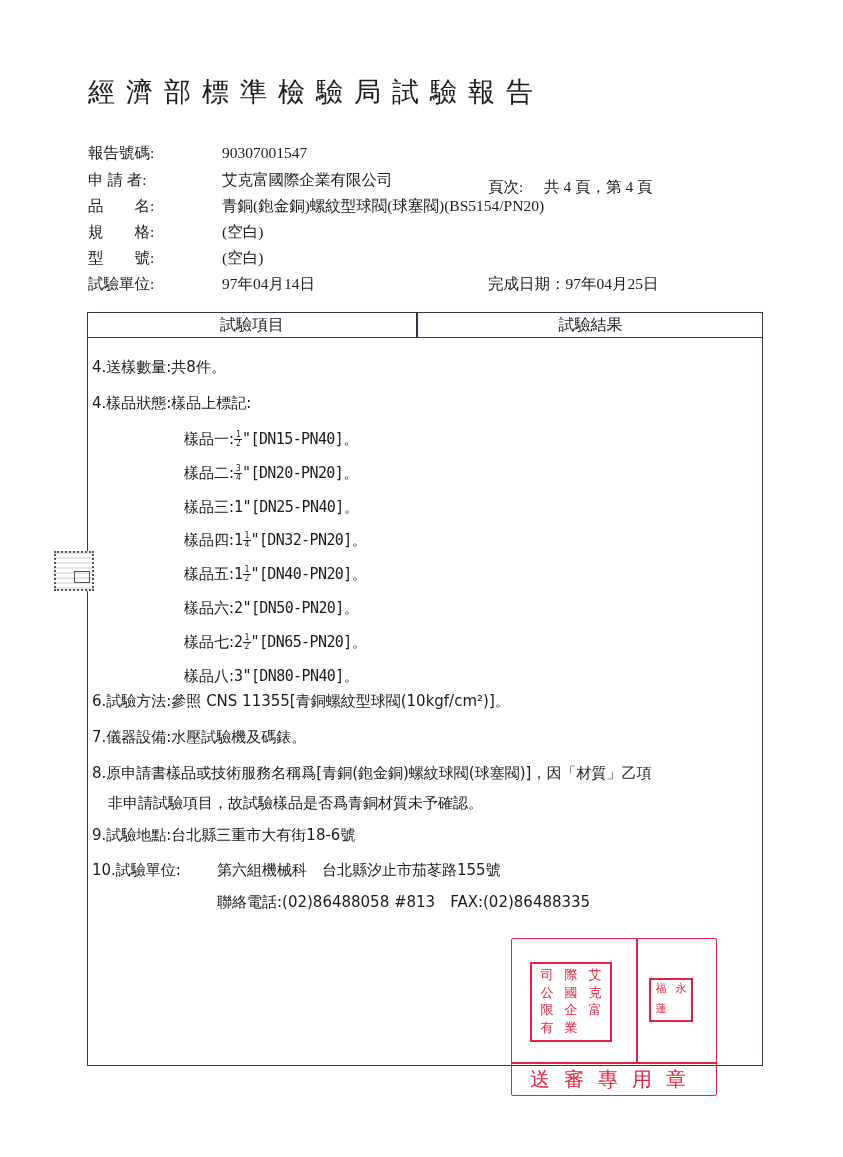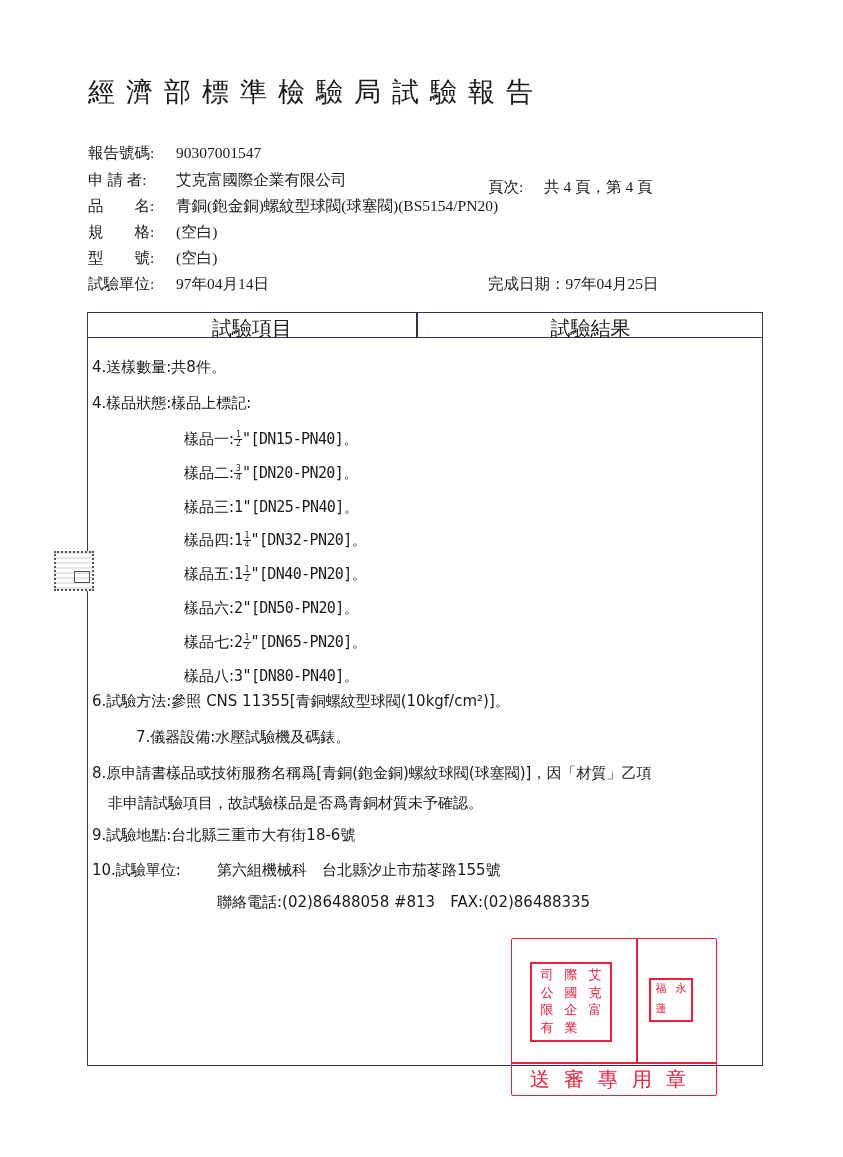--- a/index.html
+++ b/index.html
@@ -4,25 +4,25 @@
 <style>
   html, body { margin: 0; padding: 0; }
   body {
     width: 843px; height: 1157px; background: #ffffff; position: relative; overflow: hidden;
     font-family: "DejaVu Serif", "Liberation Serif", serif; color: #1a1a1a;
   }
   .abs { position: absolute; white-space: nowrap; }
   .title { left: 88px; top: 74px; font-size: 27px; letter-spacing: 11px; font-family: "DejaVu Sans", "Liberation Sans", sans-serif; font-weight: normal; }
   .meta { font-size: 15.5px; font-family: "Liberation Serif", "DejaVu Serif", serif; }
   .meta .lbl { display: inline-block; width: 88px; }
-  .meta .val { display: inline-block; }
+  .meta .val { display: inline-block; margin-left: 46px; }
   .frame { left: 87px; top: 312px; width: 676px; height: 754px; border: 1.5px solid #33334a; box-sizing: border-box; }
   .hdr { left: 87px; top: 312px; width: 676px; height: 26px; border-bottom: 1.5px solid #33334a; box-sizing: border-box; }
   .hdr-div { left: 416px; top: 312px; width: 1.5px; height: 26px; background: #33334a; }
-  .hdr-cell { top: 315px; font-size: 20px; font-family: "DejaVu Sans", "Liberation Sans", sans-serif; text-align: center; }
+  .hdr-cell { top: 315px; font-size: 16px; font-family: "DejaVu Sans", "Liberation Sans", sans-serif; text-align: center; }
   .line { font-size: 15px; font-family: "DejaVu Sans Mono", "Liberation Mono", monospace; letter-spacing: -0.6px; }
   .line .cjk { font-family: "DejaVu Sans", "Liberation Sans", sans-serif; letter-spacing: 0; }
   .frac { display: inline-block; font-size: 8px; line-height: 8px; vertical-align: middle; text-align: center; width: 8px; }
   .frac span { display: block; }
   .frac .n { border-bottom: 1px solid #1a1a1a; }
   .stamp-box { left: 511px; top: 938px; width: 206px; height: 158px; border: 1.5px solid #e8203c; box-sizing: border-box; border-radius: 2px; }
   .stamp-vdiv { left: 636px; top: 938px; width: 1.5px; height: 125px; background: #e8203c; }
   .stamp-hdiv { left: 511px; top: 1062px; width: 206px; height: 1.5px; background: #e8203c; }
   .seal-big { left: 530px; top: 962px; width: 82px; height: 80px; border: 2px solid #e8203c; box-sizing: border-box; color: #e8203c; font-size: 13px; line-height: 16px; padding: 3px; display: grid; grid-template-columns: repeat(3, 1fr); text-align: center; font-family: "DejaVu Serif", serif; }
   .seal-small { left: 649px; top: 978px; width: 44px; height: 44px; border: 2px solid #e8203c; box-sizing: border-box; color: #e8203c; font-size: 11px; line-height: 18px; display: grid; grid-template-columns: 1fr 1fr; text-align: center; font-family: "DejaVu Serif", serif; }
@@ -77,21 +77,21 @@
     <div class="abs line" style="left: 184px; top: 463.8px;"><span class="cjk">樣品二:</span><span></span><span class="frac"><span class="n">3</span><span>4</span></span><span>"[DN20-PN20]。</span></div>
     <div class="abs line" style="left: 184px; top: 497.6px;"><span class="cjk">樣品三:</span><span>1</span><span>"[DN25-PN40]。</span></div>
     <div class="abs line" style="left: 184px; top: 531.4px;"><span class="cjk">樣品四:</span><span>1</span><span class="frac"><span class="n">1</span><span>4</span></span><span>"[DN32-PN20]。</span></div>
     <div class="abs line" style="left: 184px; top: 565.2px;"><span class="cjk">樣品五:</span><span>1</span><span class="frac"><span class="n">1</span><span>2</span></span><span>"[DN40-PN20]。</span></div>
     <div class="abs line" style="left: 184px; top: 599px;"><span class="cjk">樣品六:</span><span>2</span><span>"[DN50-PN20]。</span></div>
     <div class="abs line" style="left: 184px; top: 632.8px;"><span class="cjk">樣品七:</span><span>2</span><span class="frac"><span class="n">1</span><span>2</span></span><span>"[DN65-PN20]。</span></div>
     <div class="abs line" style="left: 184px; top: 666.6px;"><span class="cjk">樣品八:</span><span>3</span><span>"[DN80-PN40]。</span></div>
   </div>
 
 <div class="abs line" style="left:92px; top:692px;"><span class="cjk">6.試驗方法:參照 CNS 11355[青銅螺紋型球閥(10kgf/cm²)]。</span></div>
-<div class="abs line" style="left:92px; top:728px;margin-left:44px;"><span class="cjk">7.儀器設備:水壓試驗機及碼錶。</span></div>
+<div class="abs line" style="left:92px; top:728px;"><span class="cjk">7.儀器設備:水壓試驗機及碼錶。</span></div>
 <div class="abs line" style="left:92px; top:764px;"><span class="cjk">8.原申請書樣品或技術服務名稱爲[青銅(鉋金銅)螺紋球閥(球塞閥)]，因「材質」乙項</span></div>
 <div class="abs line" style="left:108px; top:794px;"><span class="cjk">非申請試驗項目，故試驗樣品是否爲青銅材質未予確認。</span></div>
 <div class="abs line" style="left:92px; top:826px;text-align:right;"><span class="cjk">9.試驗地點:台北縣三重市大有街18-6號</span></div>
 <div class="abs line" style="left:92px; top:861px;"><span class="cjk">10.試驗單位:</span></div>
 <div class="abs line" style="left:217px; top:861px;text-align:right;"><span class="cjk">第六組機械科　台北縣汐止市茄苳路155號</span></div>
 <div class="abs line" style="left:217px; top:893px;"><span class="cjk">聯絡電話:(02)86488058 #813　FAX:(02)86488335</span></div>
 
 <div class="abs stamp-box"></div>
 <div class="abs stamp-vdiv"></div>
 <div class="abs stamp-hdiv"></div>

